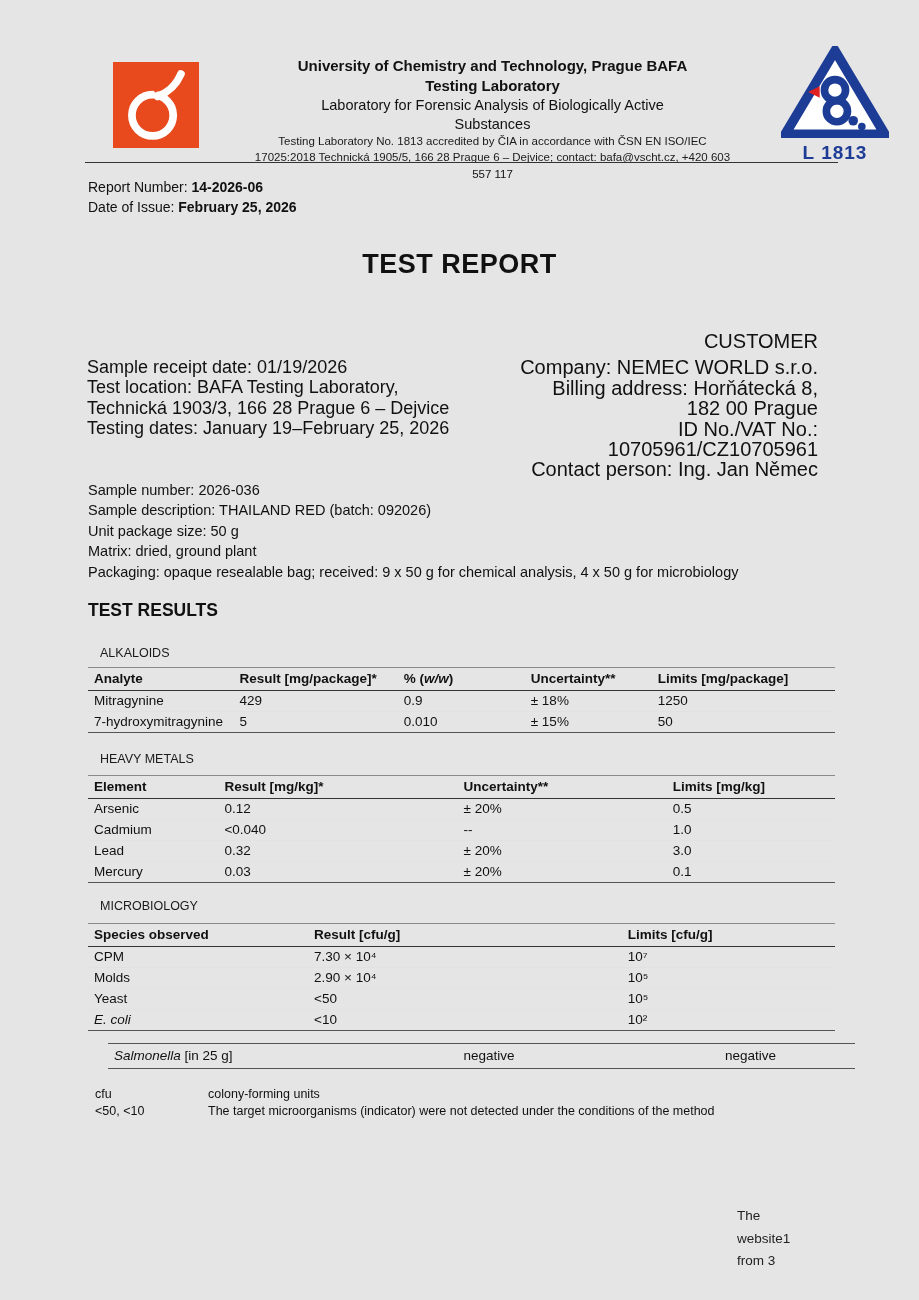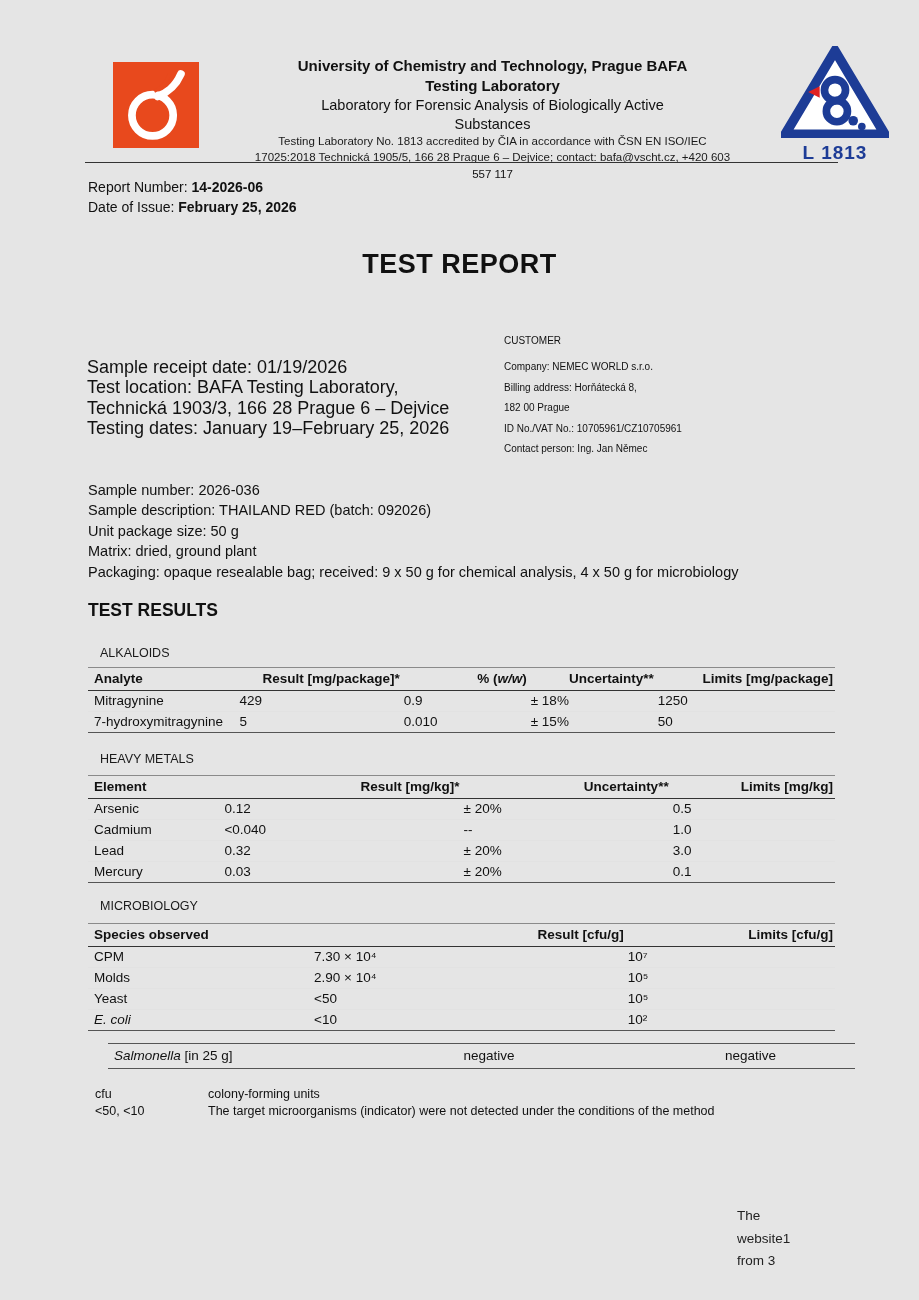--- a/index.html
+++ b/index.html
@@ -22,41 +22,41 @@
   .logo-cia { position:absolute; left:776px; top:46px; width:118px; text-align:center; }
   .cia-label { font-size:19px; font-weight:bold; color:var(--cia-blue,#1d3c96); margin-top:0px; letter-spacing:1px; }
 
   .meta { position:absolute; left:88px; top:178px; font-size:14px; line-height:19.5px; }
 
   .title { position:absolute; left:0; top:249px; width:919px; text-align:center;
            font-size:27px; font-weight:bold; letter-spacing:0.5px; }
 
   
   .info-left { position:absolute; left:87px; top:357px; width:390px; font-size:18px; line-height:20.4px; }
-  .customer  { position:absolute; left:504px; top:331px; width:340px; font-size:10px; line-height:20.4px; }
+  .customer  { position:absolute; left:478px; top:331px; width:340px; font-size:20px; line-height:20.4px;text-align:right; }
   .customer-heading { margin-bottom:6px; }
 
   .sample { position:absolute; left:88px; top:480px; width:760px; font-size:14.5px; line-height:20.4px; }
 
   .results-heading { position:absolute; left:88px; top:600px; font-size:17.5px; font-weight:bold; }
 
   .section-label { position:absolute; left:100px; font-size:12.5px; color:#1a1a1a; }
   .lbl-alkaloids { top:646px; }
   .lbl-metals    { top:752px; }
   .lbl-micro     { top:899px; }
 
   .tbl-wrap { position:absolute; left:88px; width:747px; }
   .tw-alkaloids { top:667px; }
   .tw-metals    { top:775px; }
   .tw-micro     { top:923px; }
   .tw-sal       { top:1043px;margin-left:20px; }
 
   table.rtable { border-collapse:collapse; table-layout:fixed; width:100%; font-size:13.5px; color:#111; }
   table.rtable th {
-    font-weight:bold; text-align:right; padding:3px 2px 4px;
+    font-weight:bold; text-align:left; padding:3px 2px 4px;
     border-top:1.8px solid #8a8a8a; border-bottom:1.8px solid #333;
   }
   table.rtable td { text-align:left; padding:2px 2px 3px; border-bottom:1px solid #e2e2e2; }
   table.rtable tbody tr:last-child td { border-bottom:1.8px solid #555; }
   table.rtable th:first-child, table.rtable td:first-child { text-align:left; padding-left:6px; }
 
   table.sal-table { border-collapse:collapse; table-layout:fixed; width:100%; font-size:13.5px; }
   table.sal-table td { text-align:center; padding:4px 2px 5px;
     border-top:1.6px solid #555; border-bottom:1.8px solid #555; }
   table.sal-table td:first-child { text-align:left; padding-left:6px; }

